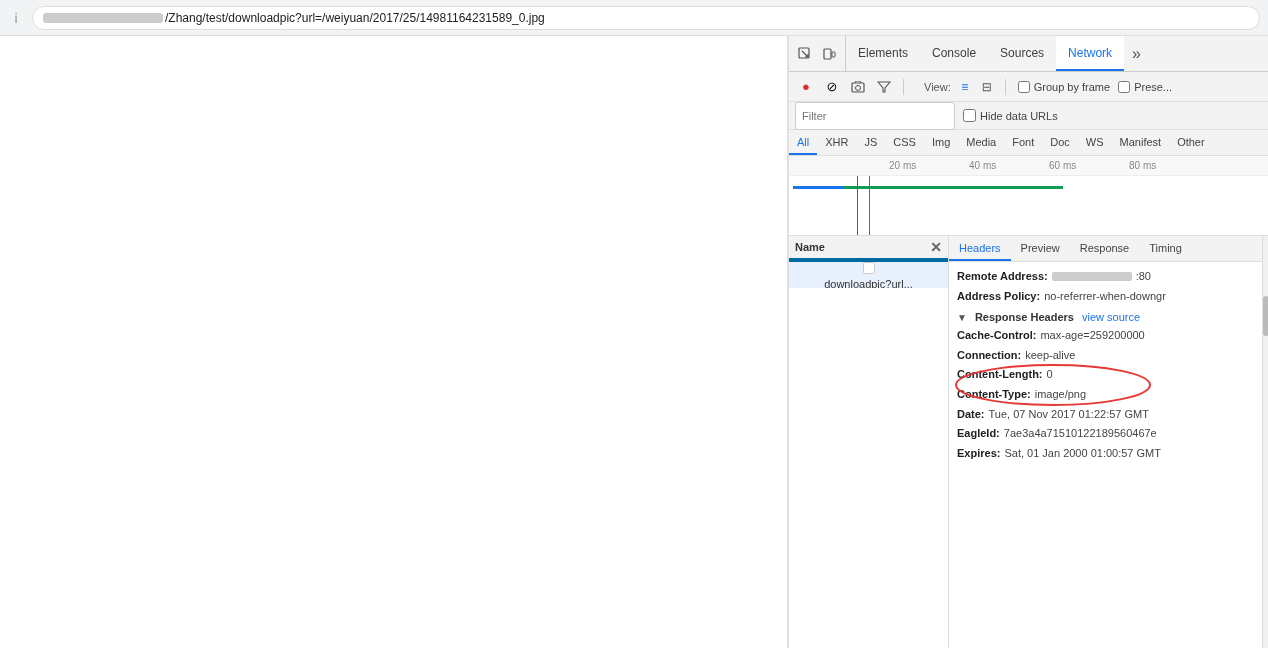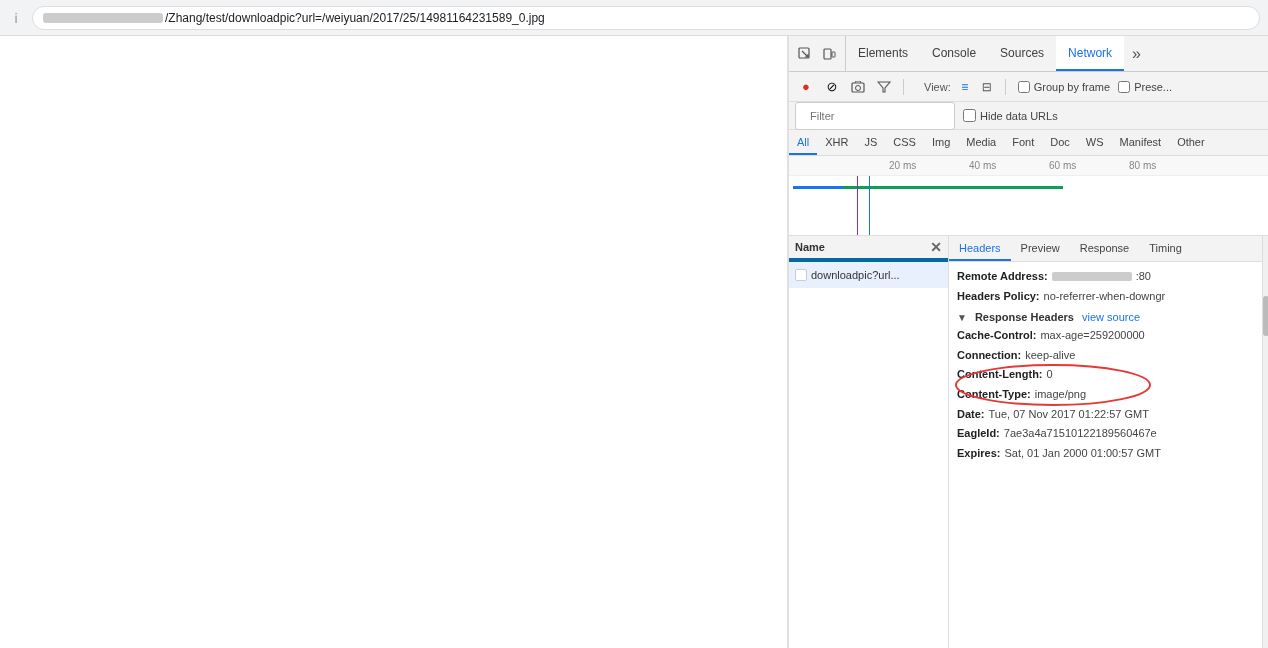--- a/index.html
+++ b/index.html
@@ -206,21 +206,21 @@
       align-items: center;
       padding: 0 6px;
       gap: 8px;
       flex-shrink: 0;
     }
     .filter-input {
       height: 28px;
       background: #fff;
       border: 1px solid #ccc;
       border-radius: 3px;
-      padding: 0 14px;
+      padding: 0 6px;
       font-size: 11px;
       color: #444;
       width: 160px;
     }
     .hide-data-checkbox {
       display: flex;
       align-items: center;
       gap: 4px;
       font-size: 11px;
       color: #444;
@@ -344,20 +344,21 @@
       color: #666;
       font-size: 14px;
     }
     .request-item {
       height: 26px;
       display: flex;
       align-items: center;
       padding: 0 6px;
       cursor: pointer;
       gap: 4px;
+      flex-direction: column;
     }
     .request-item.selected {
       background: #e8f0fe;
     }
     .request-item-icon {
       width: 12px;
       height: 12px;
       border: 1px solid #ccc;
       background: #fff;
       border-radius: 2px;
@@ -597,21 +598,21 @@
           <div class="header-tab">Timing</div>
         </div>
         <div class="headers-content" style="position:relative;">
 
           <div class="header-row">
             <span class="header-key">Remote Address:</span>
             <span class="header-value blurred"></span>
             <span class="header-value">:80</span>
           </div>
           <div class="header-row">
-            <span class="header-key">Headers Policy:</span>
+            <span class="header-key">Address Policy:</span>
             <span class="header-value">no-referrer-when-downgr</span>
           </div>
 
           <div class="section-header">
             <span class="section-triangle">▼</span>
             <span>Response Headers</span>
             <span class="view-source-link">view source</span>
           </div>
 
           <div class="header-row">

